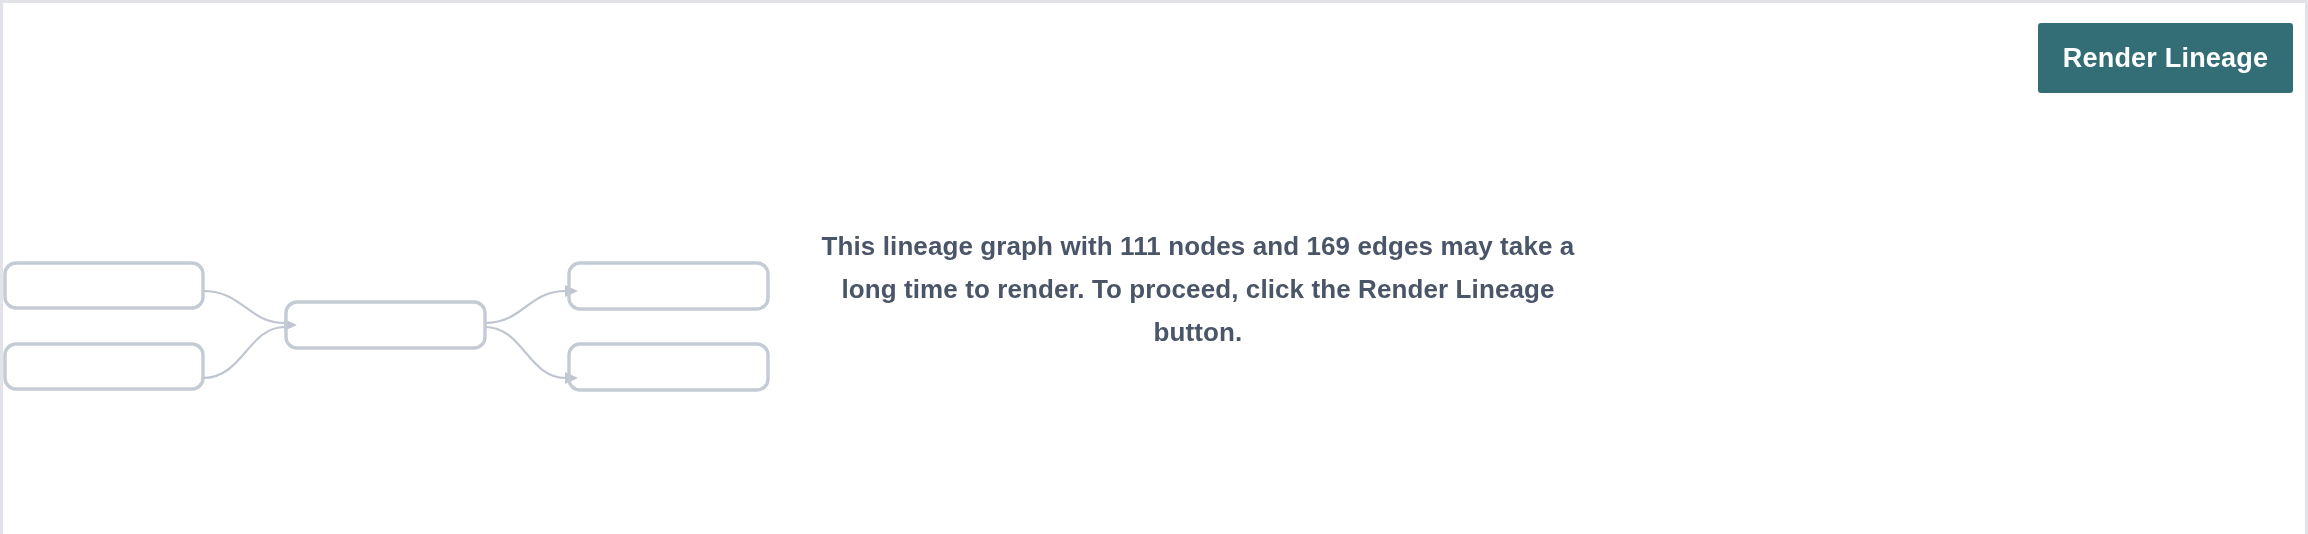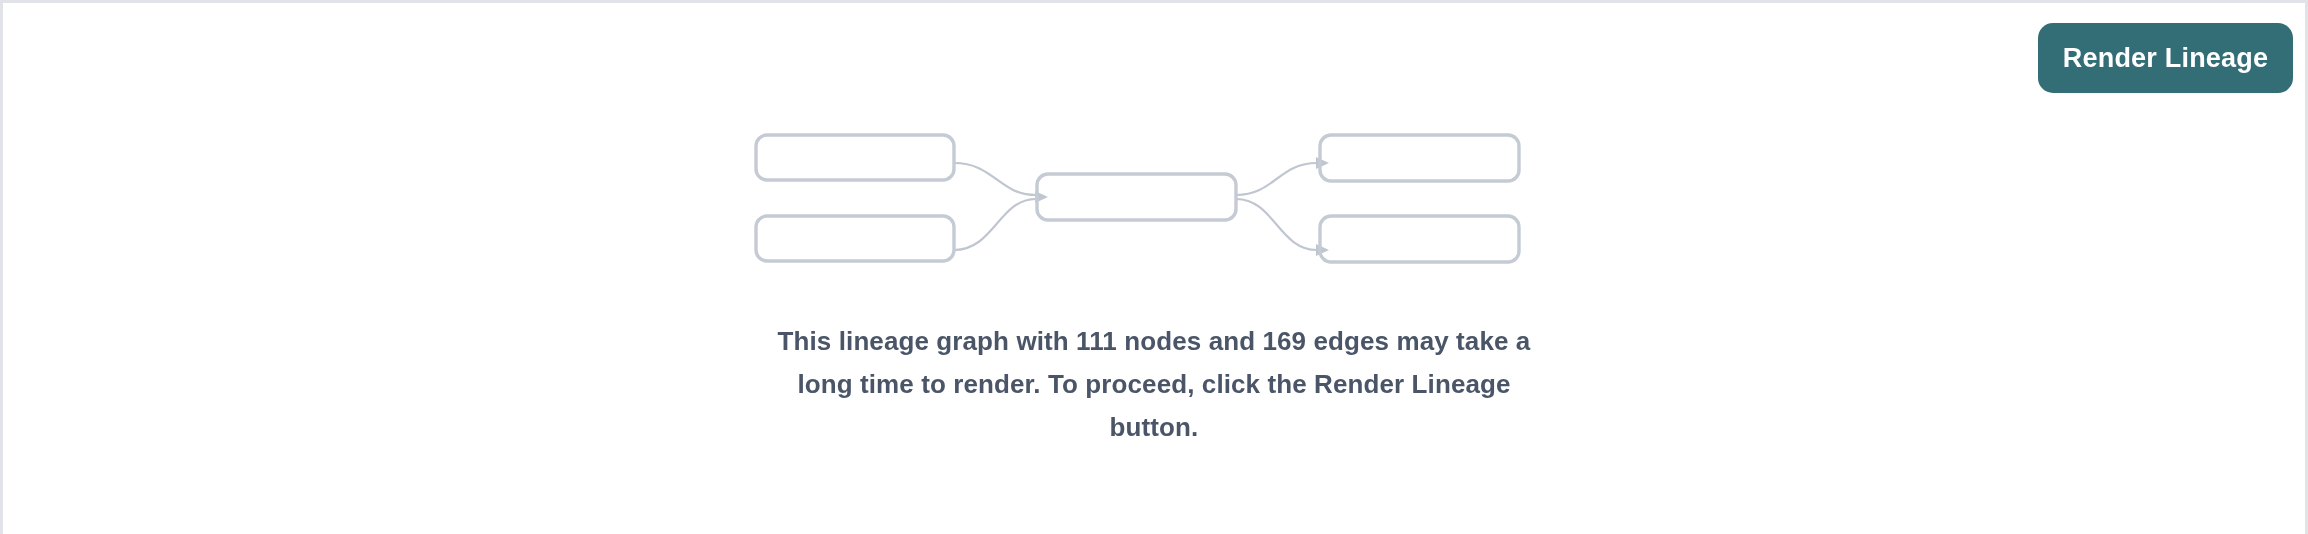--- a/index.html
+++ b/index.html
@@ -34,42 +34,42 @@
   }
   .render-lineage-button {
     position: absolute;
     top: 20px;
     left: 2035px;
     width: 255px;
     height: 70px;
     background: #336e76;
     color: #ffffff;
     border: none;
-    border-radius: 15px;
+    border-radius: 3px;
     font-family: "Liberation Sans", sans-serif;
     font-size: 27px;
     font-weight: bold;
     letter-spacing: 0.2px;
     line-height: 70px;
     text-align: center;
     padding: 0;
     cursor: pointer;
     pointer-events: auto;
     white-space: nowrap;
   }
 
   
   .empty-state {
     position: absolute;
     top: 0;
     left: 0;
     width: 100%;
     height: 100%;
     display: flex;
-    flex-direction: column;
+    flex-direction: row;
     align-items: center;
     justify-content: flex-start;
   }
 
   .lineage-placeholder-graph {
     margin-top: 130px;
     width: 800px;
     height: 145px;
     display: block;
   }

